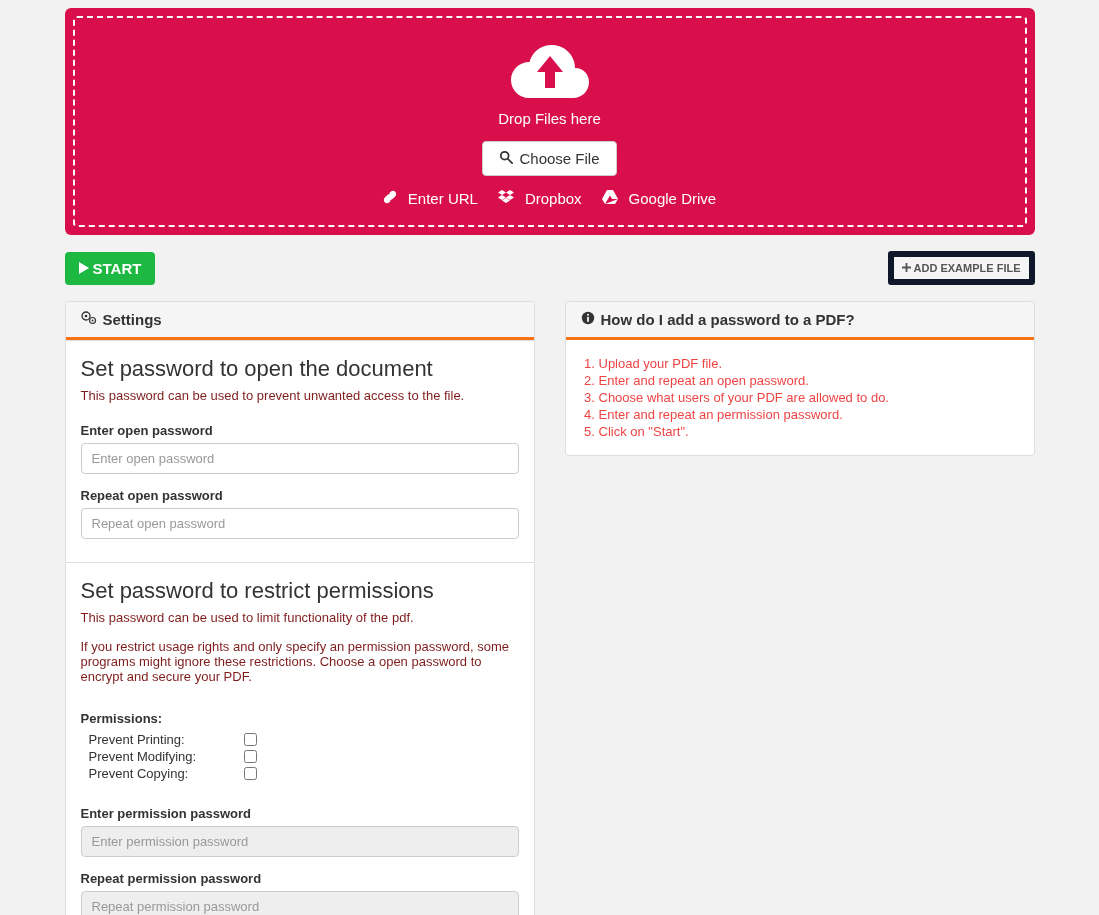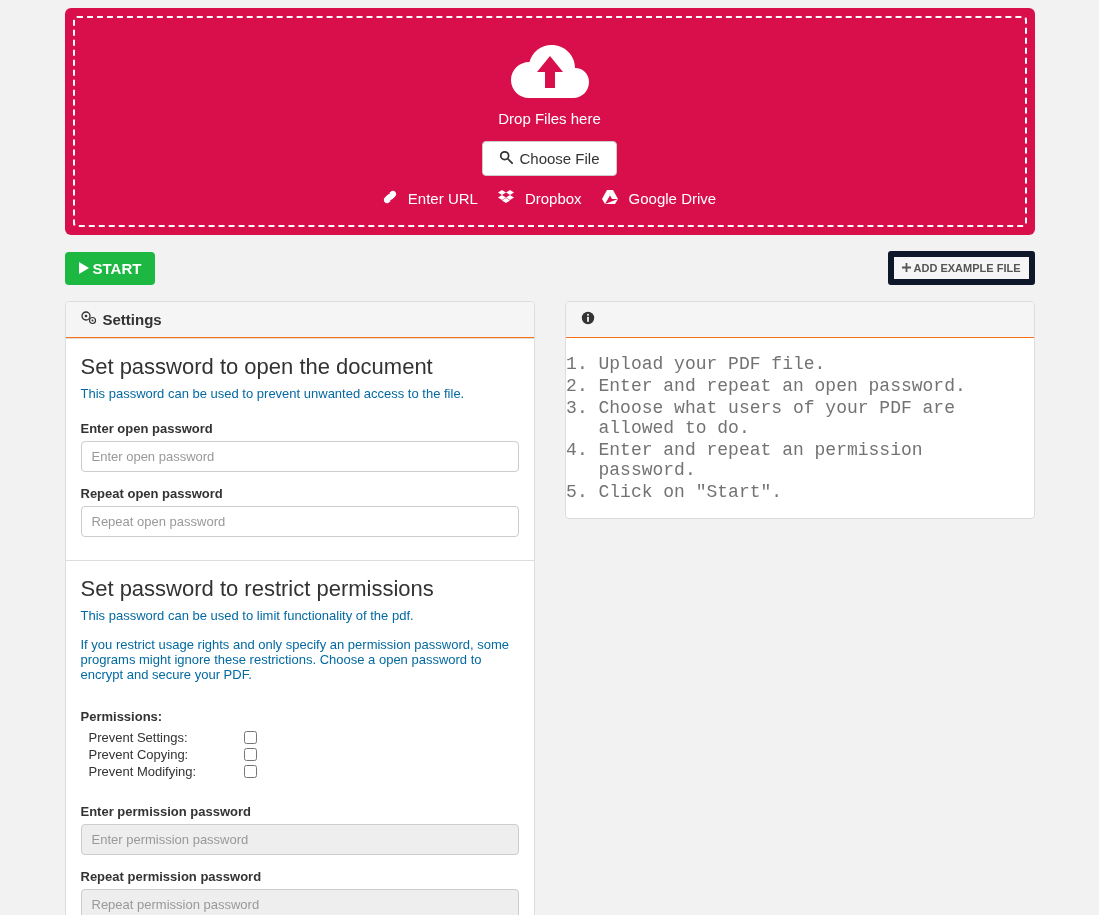--- a/index.html
+++ b/index.html
@@ -101,21 +101,21 @@
   .col-left { flex: 1; }
   .col-right { flex: 1; }
   .panel {
     border: 1px solid #ddd;
     border-radius: 4px;
     background: #fff;
     margin-bottom: 6px;
   }
   .panel-heading {
     background: #f5f5f5;
-    border-bottom: 1px solid #f97316;
+    border-bottom: 3px solid #f97316;
     padding: 9px 15px;
     font-size: 15px;
     font-weight: 700;
     color: #333;
     display: flex;
     align-items: center;
     gap: 6px;
     border-radius: 4px 4px 0 0;
   }
   .panel-body {
@@ -131,21 +131,21 @@
     border-radius: 0 0 4px 4px;
   }
   .section-title {
     font-size: 22px;
     font-weight: 500;
     color: #333;
     margin-bottom: 6px;
   }
   .section-desc {
     font-size: 13px;
-    color: #0369a1;
+    color: #7f1d1d;
     margin-bottom: 14px;
   }
   .field-label {
     font-size: 13px;
     font-weight: 700;
     color: #333;
     display: block;
     margin-bottom: 5px;
     margin-top: 14px;
   }
@@ -167,23 +167,22 @@
     display: flex;
     align-items: center;
     font-size: 13px;
     padding: 1px 0 1px 8px;
   }
   .perm-row .perm-label { width: 155px; }
   .perm-row input[type=checkbox] { cursor: pointer; }
   ol.steps {
     list-style: decimal;
     padding-left: 18px;
-    font-size: 18px;
-    color: #737373;
-    font-family: Liberation Mono, monospace;
+    font-size: 13px;
+    color: #ef4444;
   }
   ol.steps li { padding: 1px 0; }
   .icon-svg { flex-shrink: 0; }
 </style>
 </head>
 <body>
 
 <div class="container">
 
   <div class="dropzone">
@@ -283,29 +282,29 @@
         <div style="height:8px"></div>
       </div>
 
       <div class="section">
         <div class="section-title">Set password to restrict permissions</div>
         <div class="section-desc">This password can be used to limit functionality of the pdf.</div>
         <div class="section-desc" style="margin-bottom:27px;">If you restrict usage rights and only specify an permission password, some programs might ignore these restrictions. Choose a open password to encrypt and secure your PDF.</div>
 
         <label class="field-label" style="margin-top:24px;">Permissions:</label>
         <div class="perm-row">
-          <span class="perm-label">Prevent Settings:</span>
+          <span class="perm-label">Prevent Printing:</span>
+          <input type="checkbox" style="">
+        </div>
+        <div class="perm-row">
+          <span class="perm-label">Prevent Modifying:</span>
           <input type="checkbox" style="">
         </div>
         <div class="perm-row">
           <span class="perm-label">Prevent Copying:</span>
-          <input type="checkbox" style="">
-        </div>
-        <div class="perm-row">
-          <span class="perm-label">Prevent Modifying:</span>
           <input type="checkbox" style="">
         </div>
 
         <label class="field-label" style="margin-top:24px;">Enter permission password</label>
         <input type="password" class="text-input disabled" disabled="" placeholder="Enter permission password" style="">
 
         <label class="field-label">Repeat permission password</label>
         <input type="password" class="text-input disabled" disabled="" placeholder="Repeat permission password" style="">
         
       </div>
@@ -314,20 +313,21 @@
     <div class="col-right">
       <div class="panel">
         <div class="panel-heading">
           <span class="icon-svg">
             <svg width="14" height="14" viewBox="0 0 14 14">
                 <circle cx="7" cy="7" r="6.2" fill="#333"></circle>
                 <rect x="6.1" y="5.8" width="1.8" height="5" fill="#f5f5f5"></rect>
                 <circle cx="7" cy="3.8" r="1" fill="#f5f5f5"></circle>
               </svg>
           </span>
+          <span>How do I add a password to a PDF?</span>
         </div>
         <div class="panel-body">
           <ol class="steps" id="steps-list">
               <li>Upload your PDF file.</li>
               <li>Enter and repeat an open password.</li>
               <li>Choose what users of your PDF are allowed to do.</li>
               <li>Enter and repeat an permission password.</li>
               <li>Click on "Start".</li>
             </ol>
         </div>

